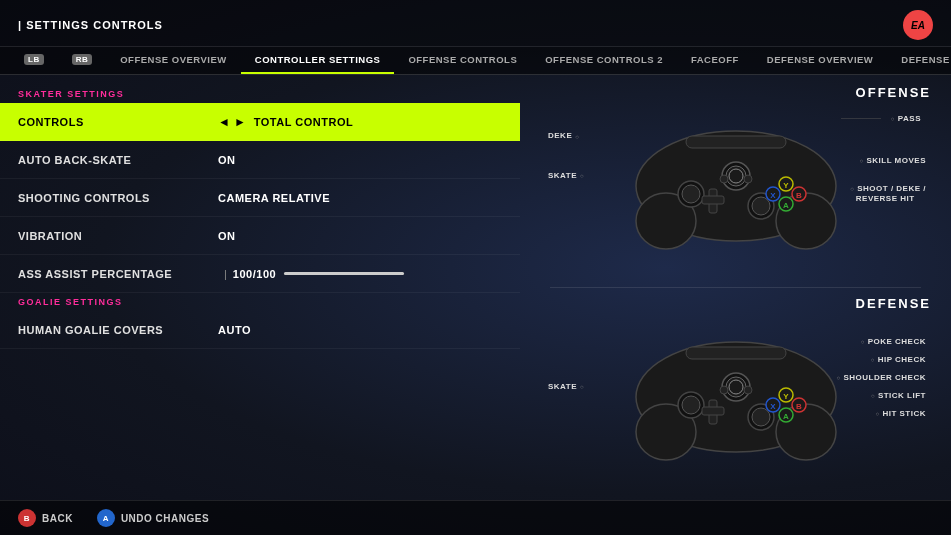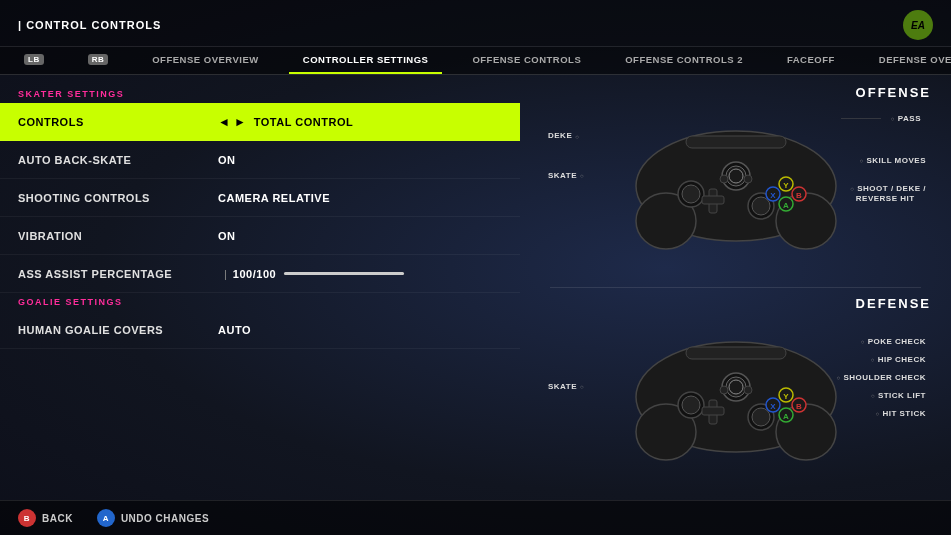--- a/index.html
+++ b/index.html
@@ -43,38 +43,37 @@
       font-weight: bold;
       letter-spacing: 1px;
       color: #ccc;
     }
     .header-title span {
       color: #fff;
     }
     .ea-logo {
       width: 30px;
       height: 30px;
-      background: #4d7c0f;
+      background: #ef4444;
       border-radius: 50%;
       display: flex;
       align-items: center;
       justify-content: center;
       font-size: 10px;
       font-weight: bold;
       color: #000;
       font-style: italic;
     }
 
     
     .tabs {
       display: flex;
       background: rgba(0,0,0,0.5);
       border-bottom: 1px solid rgba(255,255,255,0.15);
       padding: 0 10px;
-      gap: 16px;
     }
     .tab-item {
       padding: 7px 14px;
       font-size: 9.5px;
       font-weight: bold;
       letter-spacing: 0.5px;
       color: #aaa;
       cursor: pointer;
       white-space: nowrap;
       border-bottom: 2px solid transparent;
@@ -258,21 +257,21 @@
     .btn-circle.a-btn { background: #2266cc; }
   </style>
 </head>
 <body>
 
 <div class="bg-overlay"></div>
 <div class="content">
 
   <div class="header">
     <div class="header-title">
-      <span>| CONTROL</span>&nbsp;<span style="color:#fff;">CONTROLS</span>
+      <span>| SETTINGS</span>&nbsp;<span style="color:#fff;">CONTROLS</span>
     </div>
     <div class="ea-logo">EA</div>
   </div>
 
   <div class="tabs">
     <div class="tab-item">
       <span class="tab-badge lb">LB</span>
     </div>
     <div class="tab-item">
       <span class="tab-badge rb">RB</span>

